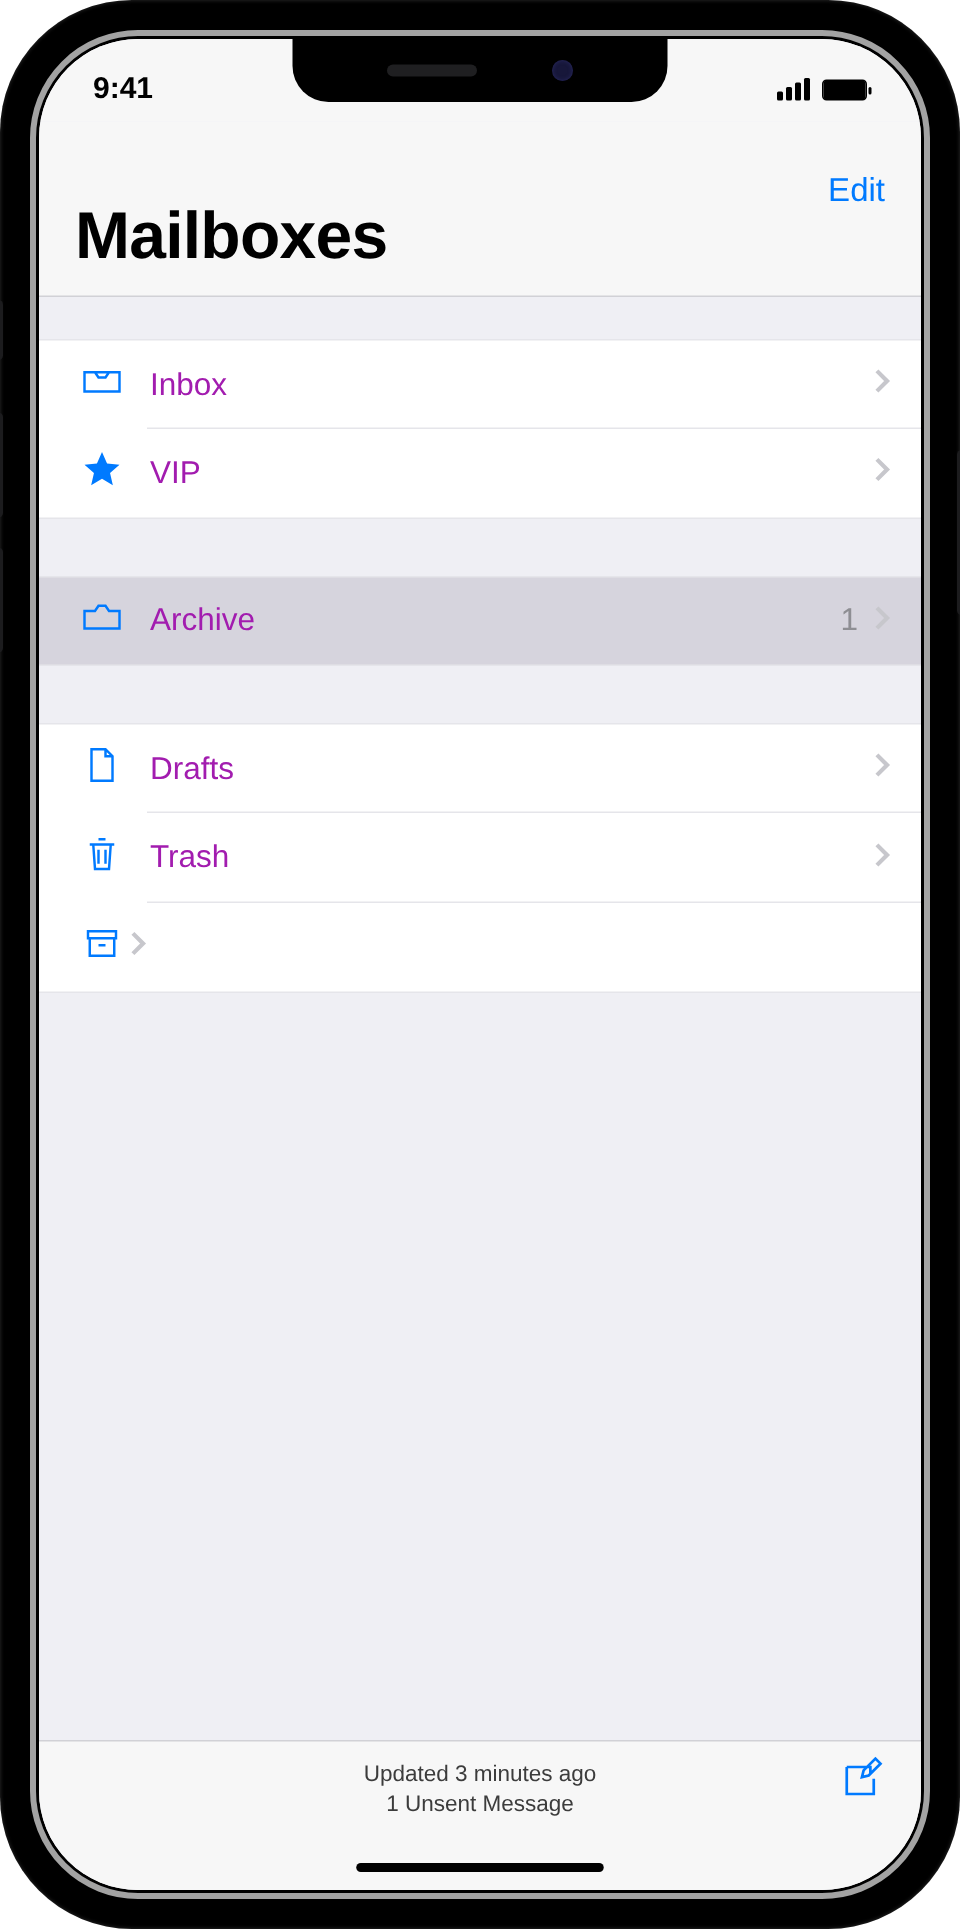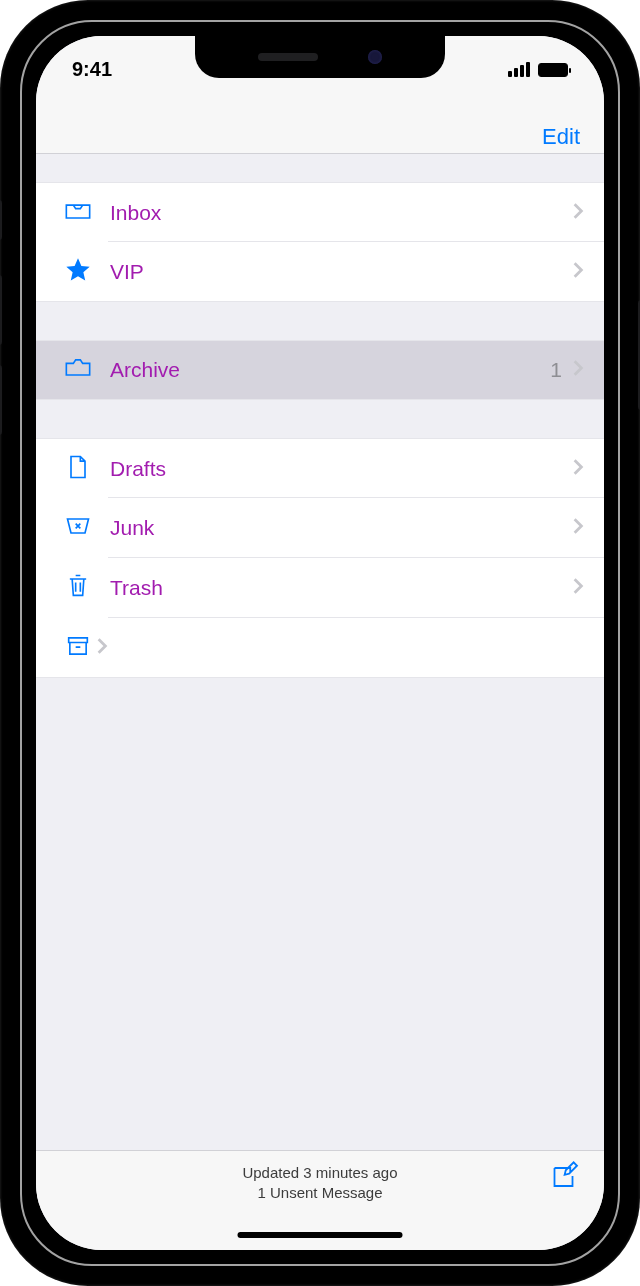--- a/index.html
+++ b/index.html
@@ -17,23 +17,23 @@
       height: 1286px;
       background: #000;
       border-radius: 88px;
       padding: 20px;
       position: relative;
       box-shadow: inset 0 0 3px rgba(255,255,255,.2);
     }
     .device-inner {
       width: 100%;
       height: 100%;
-      border: 2px solid #a3a3a3;
+      border: 4px solid #a3a3a3;
       border-radius: 72px;
-      padding: 14px;
+      padding: 2px;
     }
     .screen {
       width: 100%;
       height: 100%;
       background: #efeff4;
       border-radius: 66px;
       overflow: hidden;
       position: relative;
       display: flex;
       flex-direction: column;
@@ -166,20 +166,21 @@
           <div class="battery">
               <div class="battery-fill"></div>
             </div>
         </div>
       </div>
 
       <div class="nav">
         <div class="nav-row">
           <span class="edit-btn">Edit</span>
         </div>
+        <div class="large-title">Mailboxes</div>
       </div>
 
       <div class="content">
 
         <div class="group">
           <div class="row inset-sep">
             <div class="icon-slot">
                 <span class="icon">
               <svg viewBox="0 0 24 24">
                     <path d="M2 7 L2 18 L22 18 L22 7 L2 7 Z M2 7 L8 7 L10 10 L14 10 L16 7 L22 7"></path>
@@ -226,33 +227,20 @@
         <div class="group">
           <div class="row inset-sep">
             <div class="icon-slot">
                 <span class="icon">
               <svg viewBox="0 0 24 24">
                     <path d="M6 3 L14 3 L18 7 L18 21 L6 21 Z M14 3 L14 7 L18 7"></path>
                   </svg>
             </span>
               </div>
             <div class="label">Drafts</div>
-            <span class="chevron"><svg viewBox="0 0 10 16">
-                  <path d="M2 2 L8 8 L2 14"></path>
-                </svg></span>
-          </div>
-          <div class="row inset-sep">
-            <div class="icon-slot">
-                <span class="icon">
-              <svg viewBox="0 0 24 24">
-                    <path d="M3 6 L21 6 L18 18 L6 18 Z M10 10 L14 14 M14 10 L10 14"></path>
-                  </svg>
-            </span>
-              </div>
-            <div class="label">Junk</div>
             <span class="chevron"><svg viewBox="0 0 10 16">
                   <path d="M2 2 L8 8 L2 14"></path>
                 </svg></span>
           </div>
           <div class="row inset-sep">
             <div class="icon-slot">
                 <span class="icon">
               <svg viewBox="0 0 24 24">
                     <path d="M5 6 L19 6 M7 6 L8 20 L16 20 L17 6 M10 3 L14 3 M10 9 L10 17 M14 9 L14 17"></path>
                   </svg>

